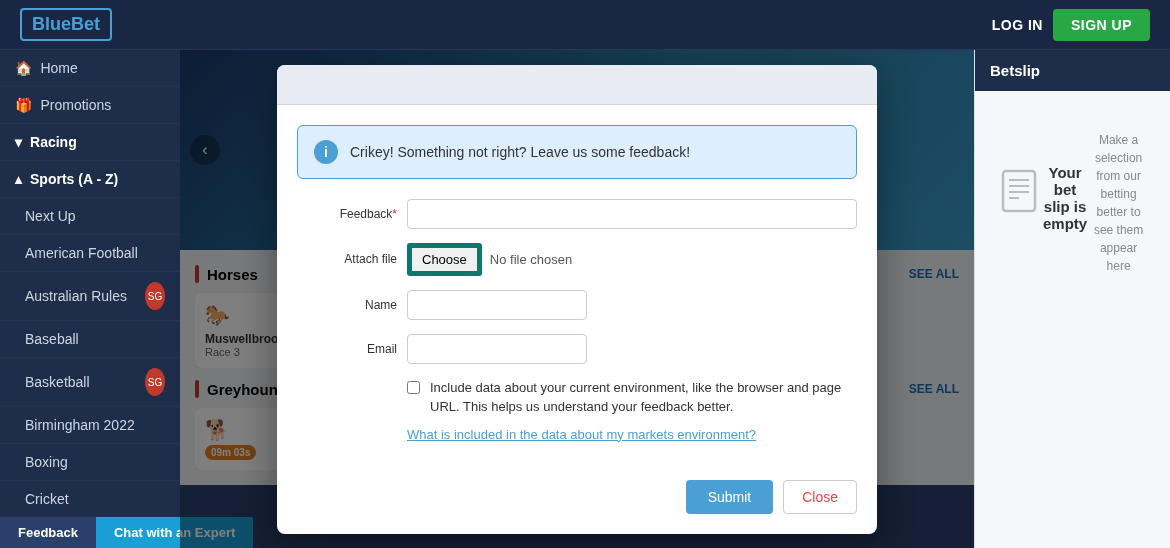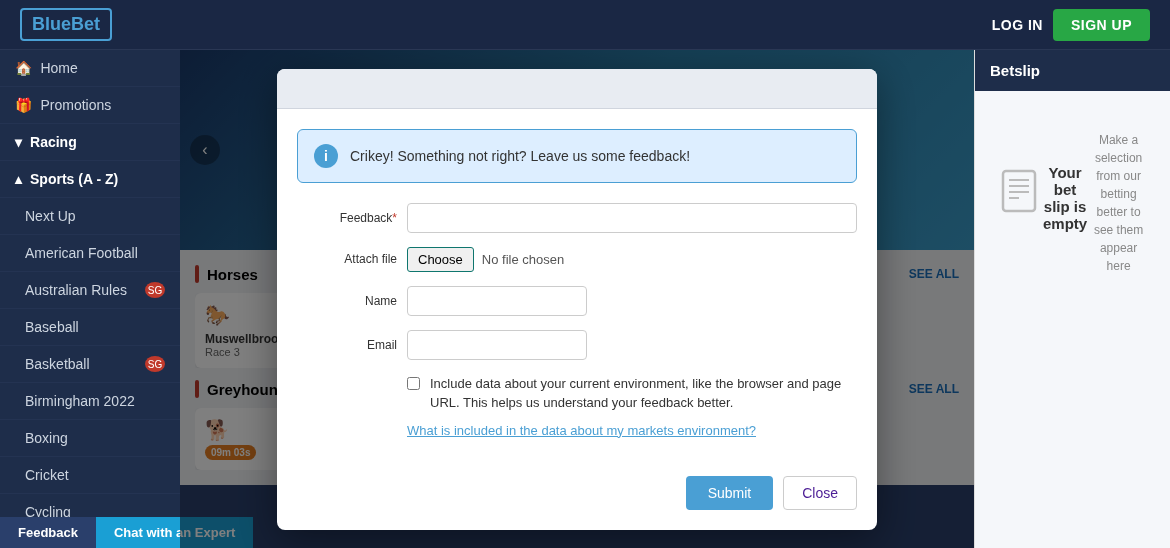--- a/index.html
+++ b/index.html
@@ -70,21 +70,21 @@
       gap: 8px;
       border-bottom: 1px solid #243352;
     }
     .sidebar-item.section-header {
       color: white;
       font-weight: bold;
     }
     .sidebar-item .badge {
       margin-left: auto;
       width: 20px;
-      height: 16px;
+      height: 28px;
       border-radius: 50%;
       background: #c0392b;
       display: flex;
       align-items: center;
       justify-content: center;
       font-size: 10px;
       color: white;
     }
     .sidebar-item .icon { font-size: 14px; }
 
@@ -282,21 +282,21 @@
     }
     .file-input-wrapper {
       display: flex;
       align-items: center;
       gap: 8px;
       font-size: 13px;
       color: #555;
     }
     .file-choose-btn {
       background: #f0f0f0;
-      border: 1px solid #0f766e;
+      border: 5px solid #0f766e;
       border-radius: 3px;
       padding: 4px 10px;
       font-size: 13px;
       cursor: pointer;
     }
     .checkbox-row {
       display: flex;
       align-items: flex-start;
       gap: 10px;
       margin: 14px 0 10px 110px;
@@ -322,21 +322,21 @@
       color: white;
       border: none;
       border-radius: 4px;
       padding: 8px 22px;
       font-size: 14px;
       font-weight: normal;
       cursor: pointer;
     }
     .close-btn {
       background: white;
-      color: #4c1d95;
+      color: #ef4444;
       border: 1px solid #ccc;
       border-radius: 4px;
       padding: 8px 18px;
       font-size: 14px;
       cursor: pointer;
     }
 
     
     .bottom-bar {
       position: absolute;

